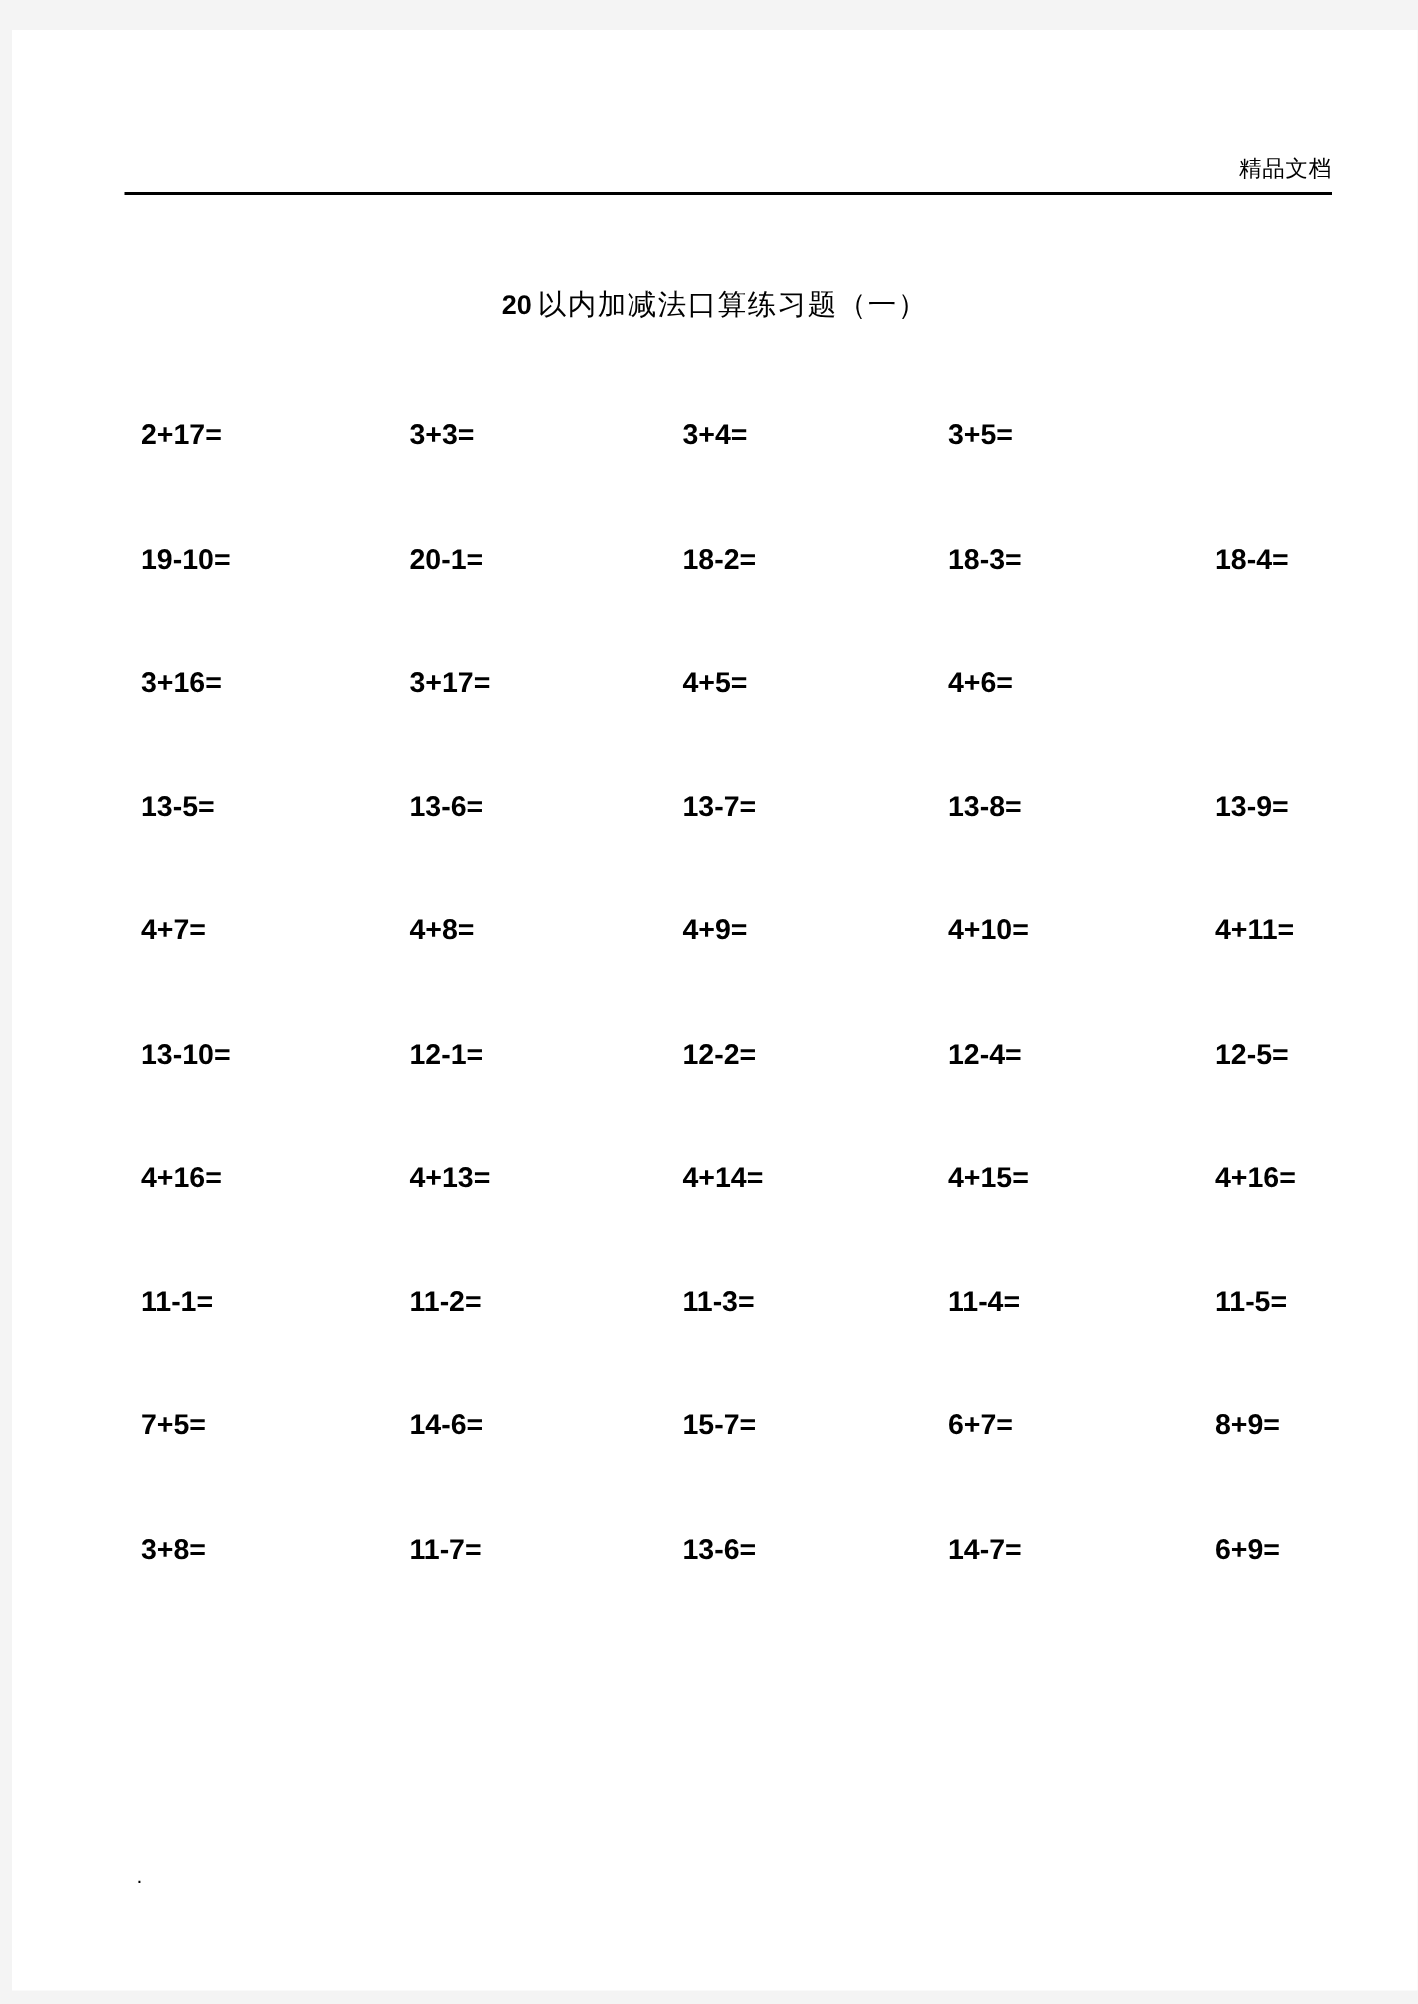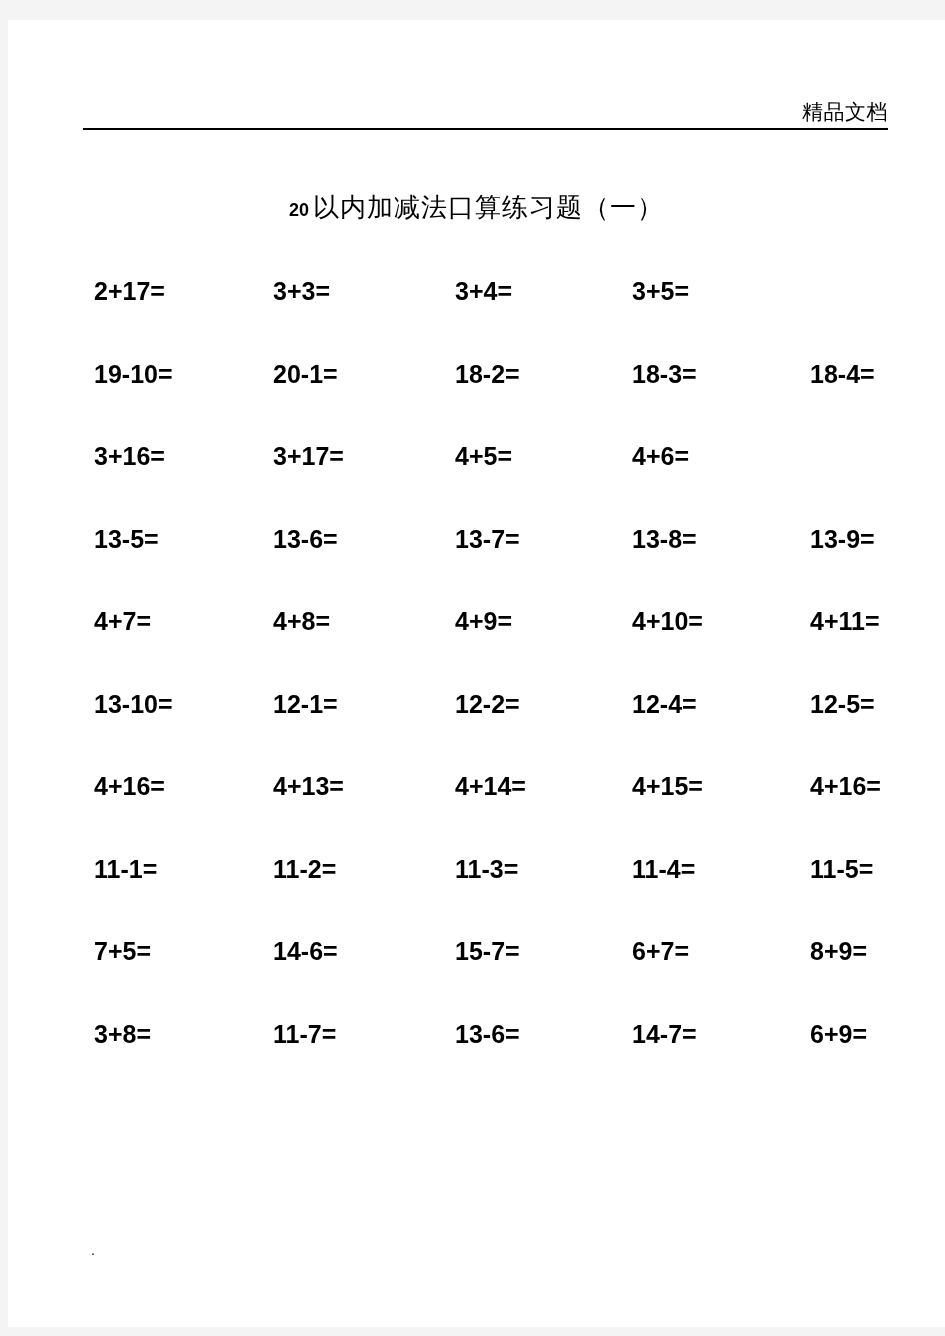--- a/index.html
+++ b/index.html
@@ -31,21 +31,21 @@
     left: 75px;
     top: 58px;
     width: 805px;
     height: 52px;
   }
   .doc-header-text {
     position: absolute;
     right: 0;
     bottom: 8px;
     font-family: "DejaVu Sans", sans-serif;
-    font-size: 21px;
+    font-size: 15px;
     line-height: 20px;
     color: #000000;
     letter-spacing: 0.5px;
     white-space: nowrap;
   }
   .doc-header-rule {
     position: absolute;
     left: 0;
     right: 0;
     bottom: 0;
@@ -64,21 +64,21 @@
     color: #000000;
   }
   .sheet-title .title-num {
     font-family: "Liberation Sans", sans-serif;
     font-weight: bold;
     font-size: 18px;
     letter-spacing: 0px;
   }
   .sheet-title .title-cn {
     font-family: "DejaVu Serif", serif;
-    font-size: 26px;
+    font-size: 19px;
     letter-spacing: 1px;
     margin-left: 4px;
   }
 
   
   .problem-grid {
     position: absolute;
     left: 72px;
     top: 256px;
     width: 800px;
@@ -86,21 +86,21 @@
   .problem-row {
     display: flex;
     height: 82.5px;
     align-items: flex-start;
   }
   .problem-cell {
     width: 175px;
     flex: 0 0 175px;
     font-family: "Liberation Sans", sans-serif;
     font-weight: bold;
-    font-size: 25px;
+    font-size: 19px;
     line-height: 30px;
     color: #000000;
     white-space: nowrap;
     text-align: left;
     padding-left: 16px;
     box-sizing: border-box;
   }
   
   .problem-row .problem-cell:nth-child(1) { padding-left: 14px; }
   .problem-row .problem-cell:nth-child(2) { padding-left: 18px; }

